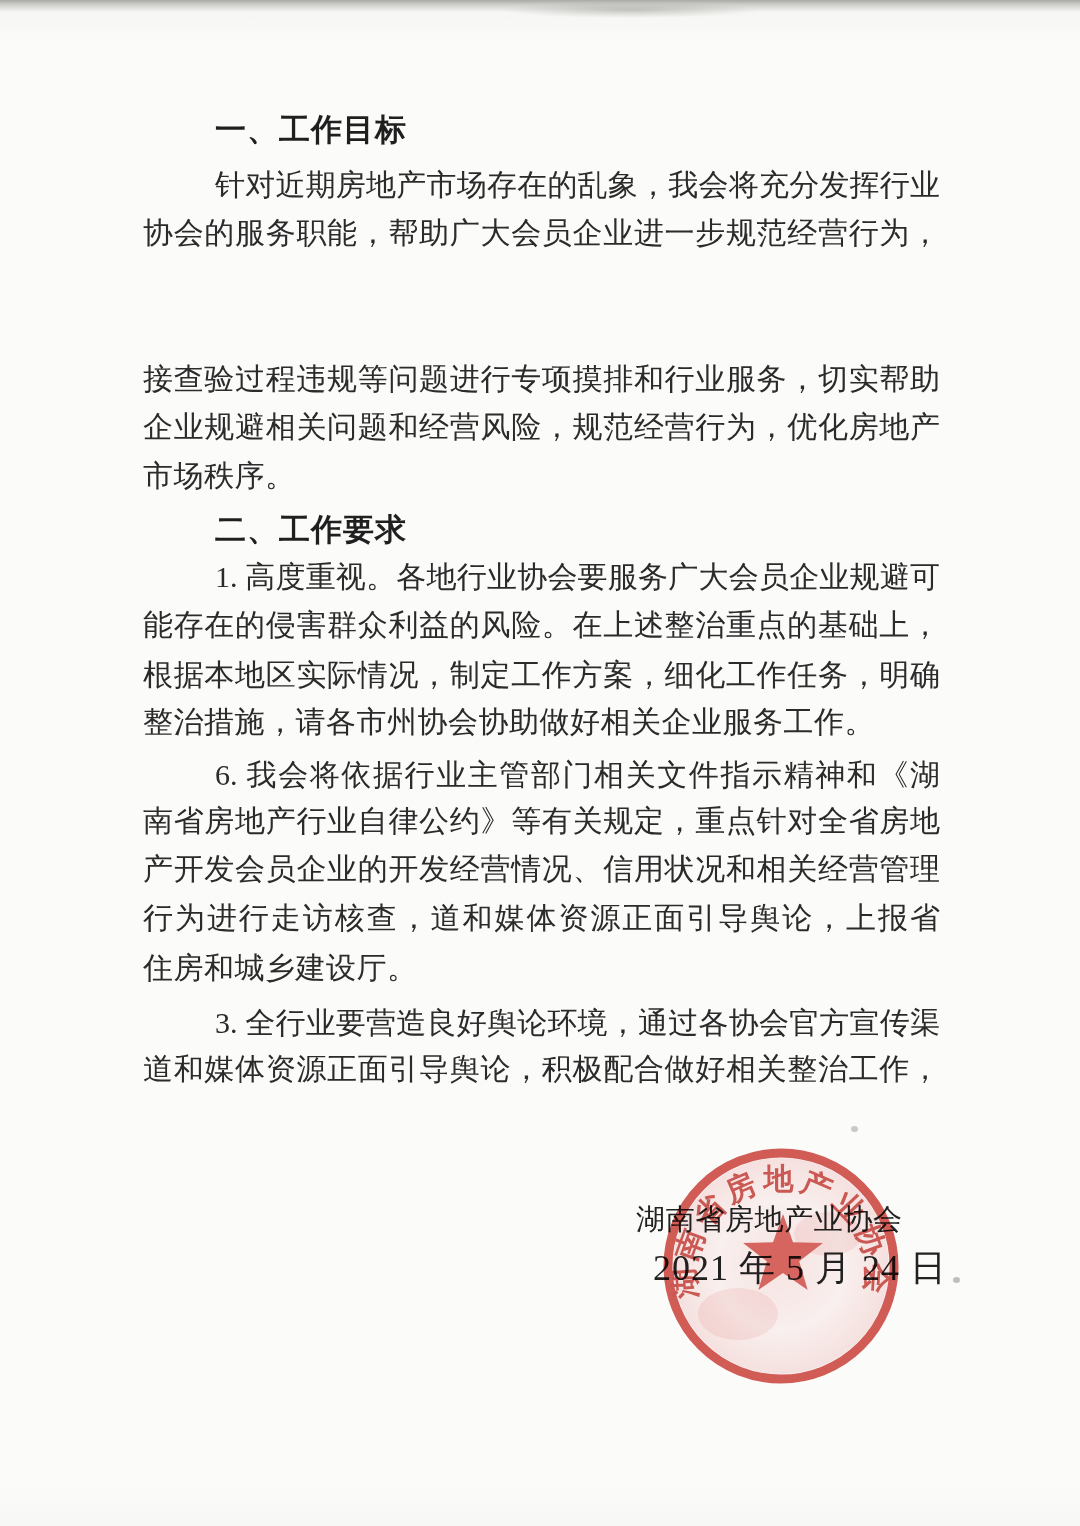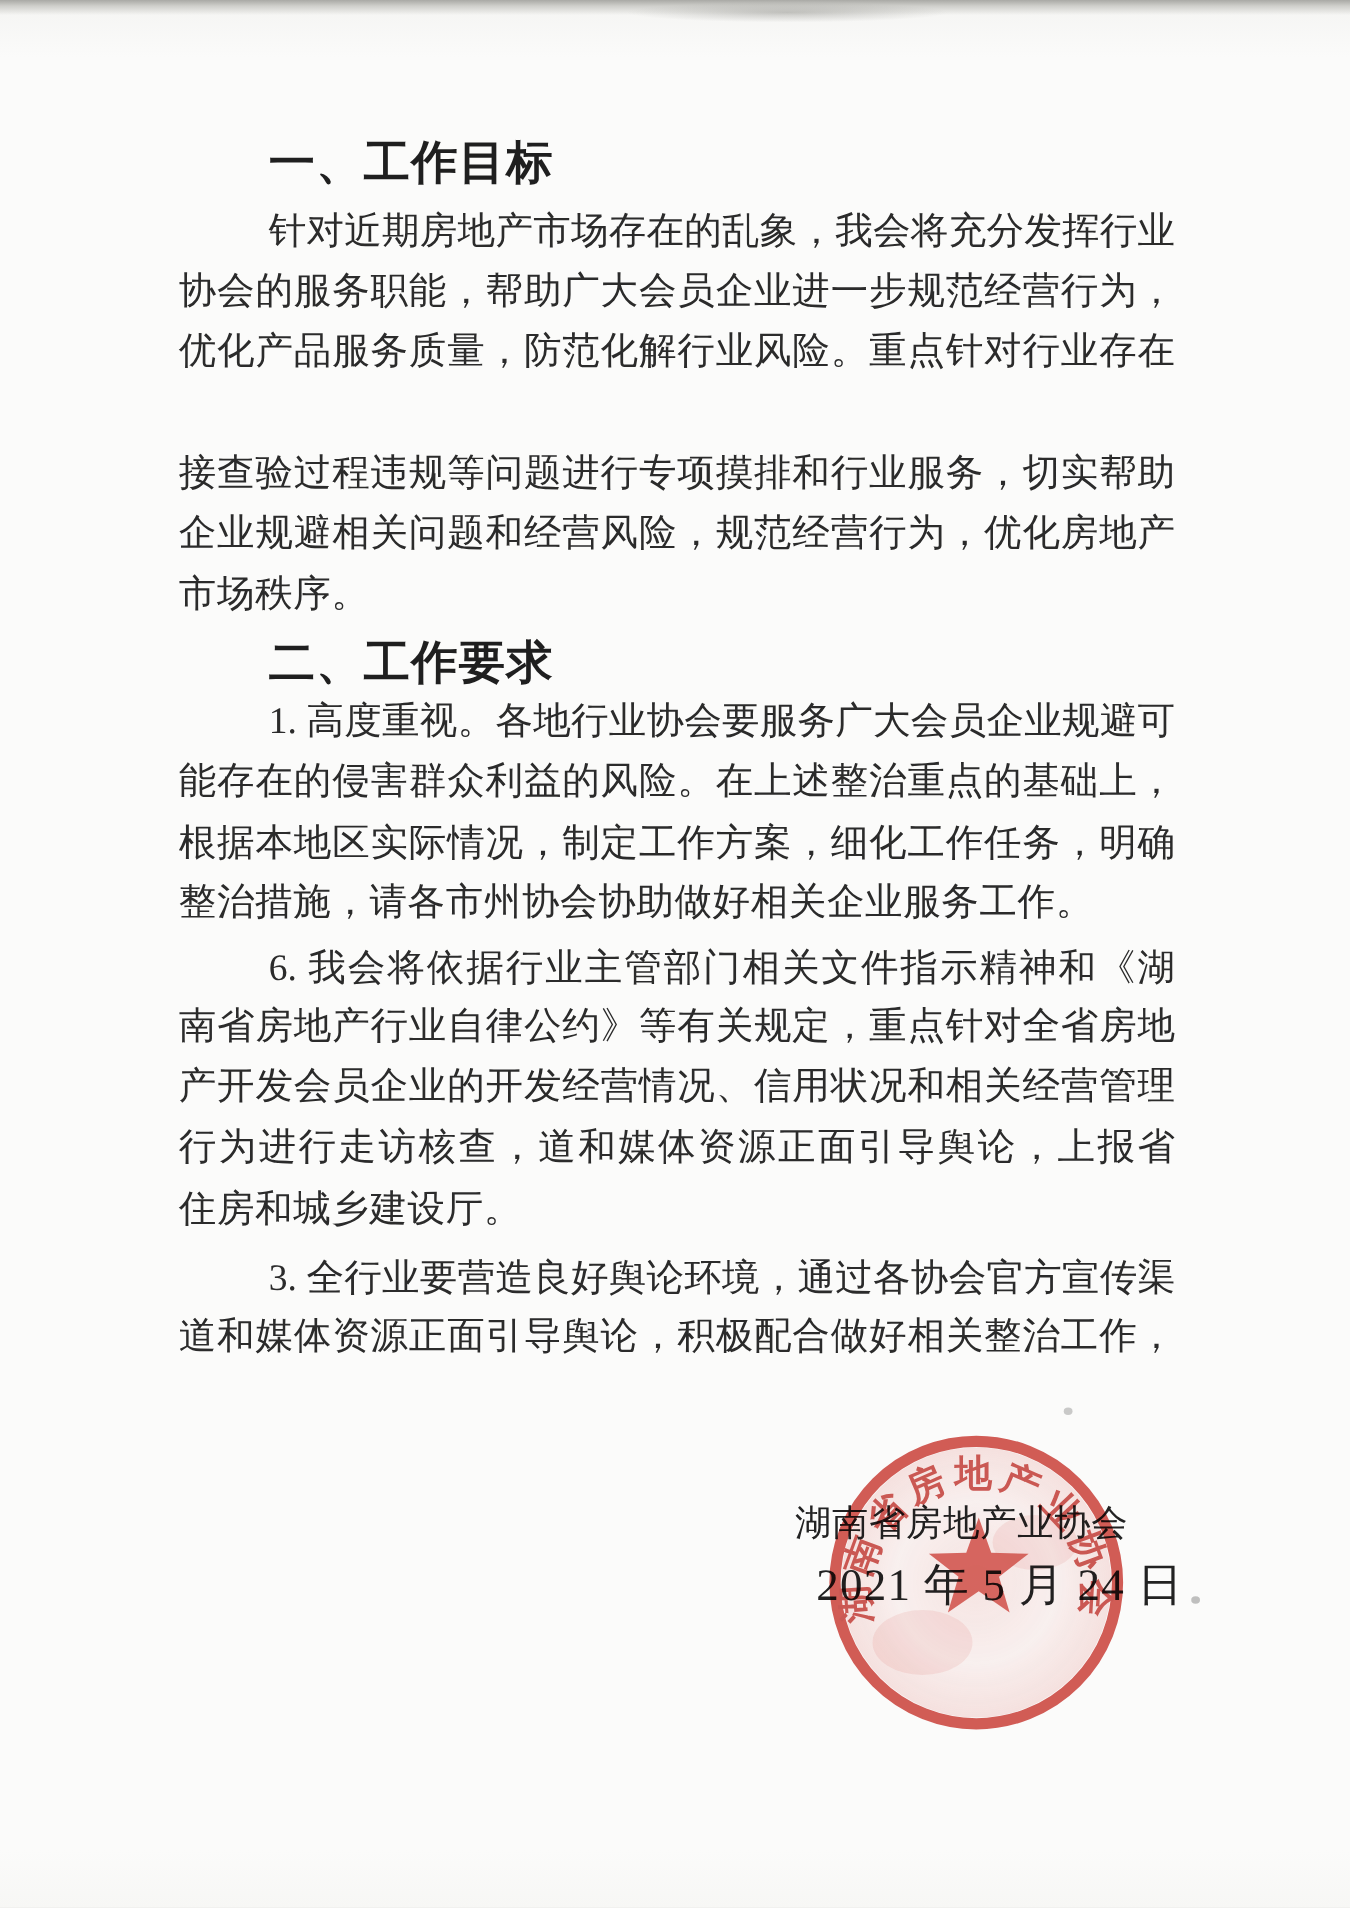--- a/index.html
+++ b/index.html
@@ -35,21 +35,21 @@
     white-space:normal;
     text-align:justify;text-align-last:justify;
     -moz-text-align-last:justify;
     text-justify:inter-character;
     letter-spacing:0;
   }
   .indent{text-indent:72px;}
   .heading{
     position:absolute;left:215px;
     font-family:"Liberation Sans","DejaVu Sans",sans-serif;
-    font-weight:700;font-size:37px;line-height:38px;color:#1f1f1f;
+    font-weight:700;font-size:31px;line-height:38px;color:#1f1f1f;
     letter-spacing:1px;white-space:nowrap;
   }
   .sig-org{
     position:absolute;left:636px;top:1201px;width:266px;
     font-size:29px;line-height:36px;color:#222;
     text-align:justify;text-align-last:justify;-moz-text-align-last:justify;
     text-justify:inter-character;
   }
   .sig-date{
     position:absolute;left:653px;top:1250px;width:260px;
@@ -67,21 +67,20 @@
 
 <div class="page">
 
   <div class="scan-edge"></div>
   <div class="scan-wrinkle"></div>
 
   <div class="heading" style="top:111px">一、工作目标</div>
 
   <div class="tline fill indent" style="top:166px">针对近期房地产市场存在的乱象，我会将充分发挥行业</div>
   <div class="tline fill" style="top:214px">协会的服务职能，帮助广大会员企业进一步规范经营行为，</div>
-  <div class="tline fill" style="top:262px">优化产品服务质量，防范化解行业风险。重点针对行业存在</div>
   <div class="tline fill" style="top:360px">接查验过程违规等问题进行专项摸排和行业服务，切实帮助</div>
   <div class="tline fill" style="top:408px">企业规避相关问题和经营风险，规范经营行为，优化房地产</div>
   <div class="tline" style="top:457px">市场秩序。</div>
 
   <div class="heading" style="top:511px">二、工作要求</div>
 
   <div class="tline fill indent" style="top:558px">1. 高度重视。各地行业协会要服务广大会员企业规避可</div>
   <div class="tline fill" style="top:606px">能存在的侵害群众利益的风险。在上述整治重点的基础上，</div>
   <div class="tline fill" style="top:656px">根据本地区实际情况，制定工作方案，细化工作任务，明确</div>
   <div class="tline" style="top:703px">整治措施，请各市州协会协助做好相关企业服务工作。</div>

